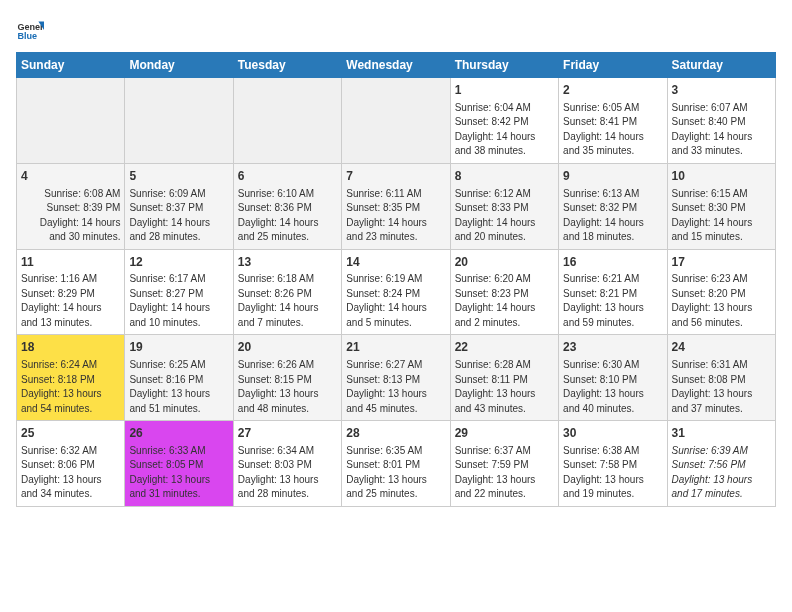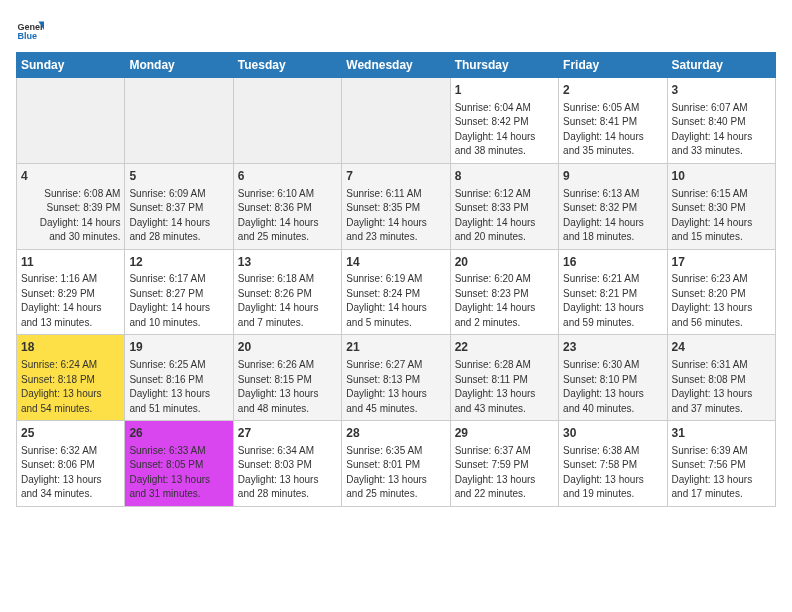--- a/index.html
+++ b/index.html
@@ -332,20 +332,20 @@
         </td>
         <td style="background: rgb(255, 255, 255);">
           <span class="day-num">30</span>
           <div class="day-info" style="white-space: pre-line;">Sunrise: 6:38 AM
 Sunset: 7:58 PM
 Daylight: 13 hours
 and 19 minutes.</div>
         </td>
         <td style="background: rgb(255, 255, 255);">
           <span class="day-num">31</span>
-          <div class="day-info" style="white-space: pre-line;">Sunrise: 6:39 AM
+          <div class="day-info" style="white-space: pre-line; font-style: italic;">Sunrise: 6:39 AM
 Sunset: 7:56 PM
 Daylight: 13 hours
 and 17 minutes.</div>
         </td>
       </tr>
     </tbody>
 </table>
 
 </body></html>

